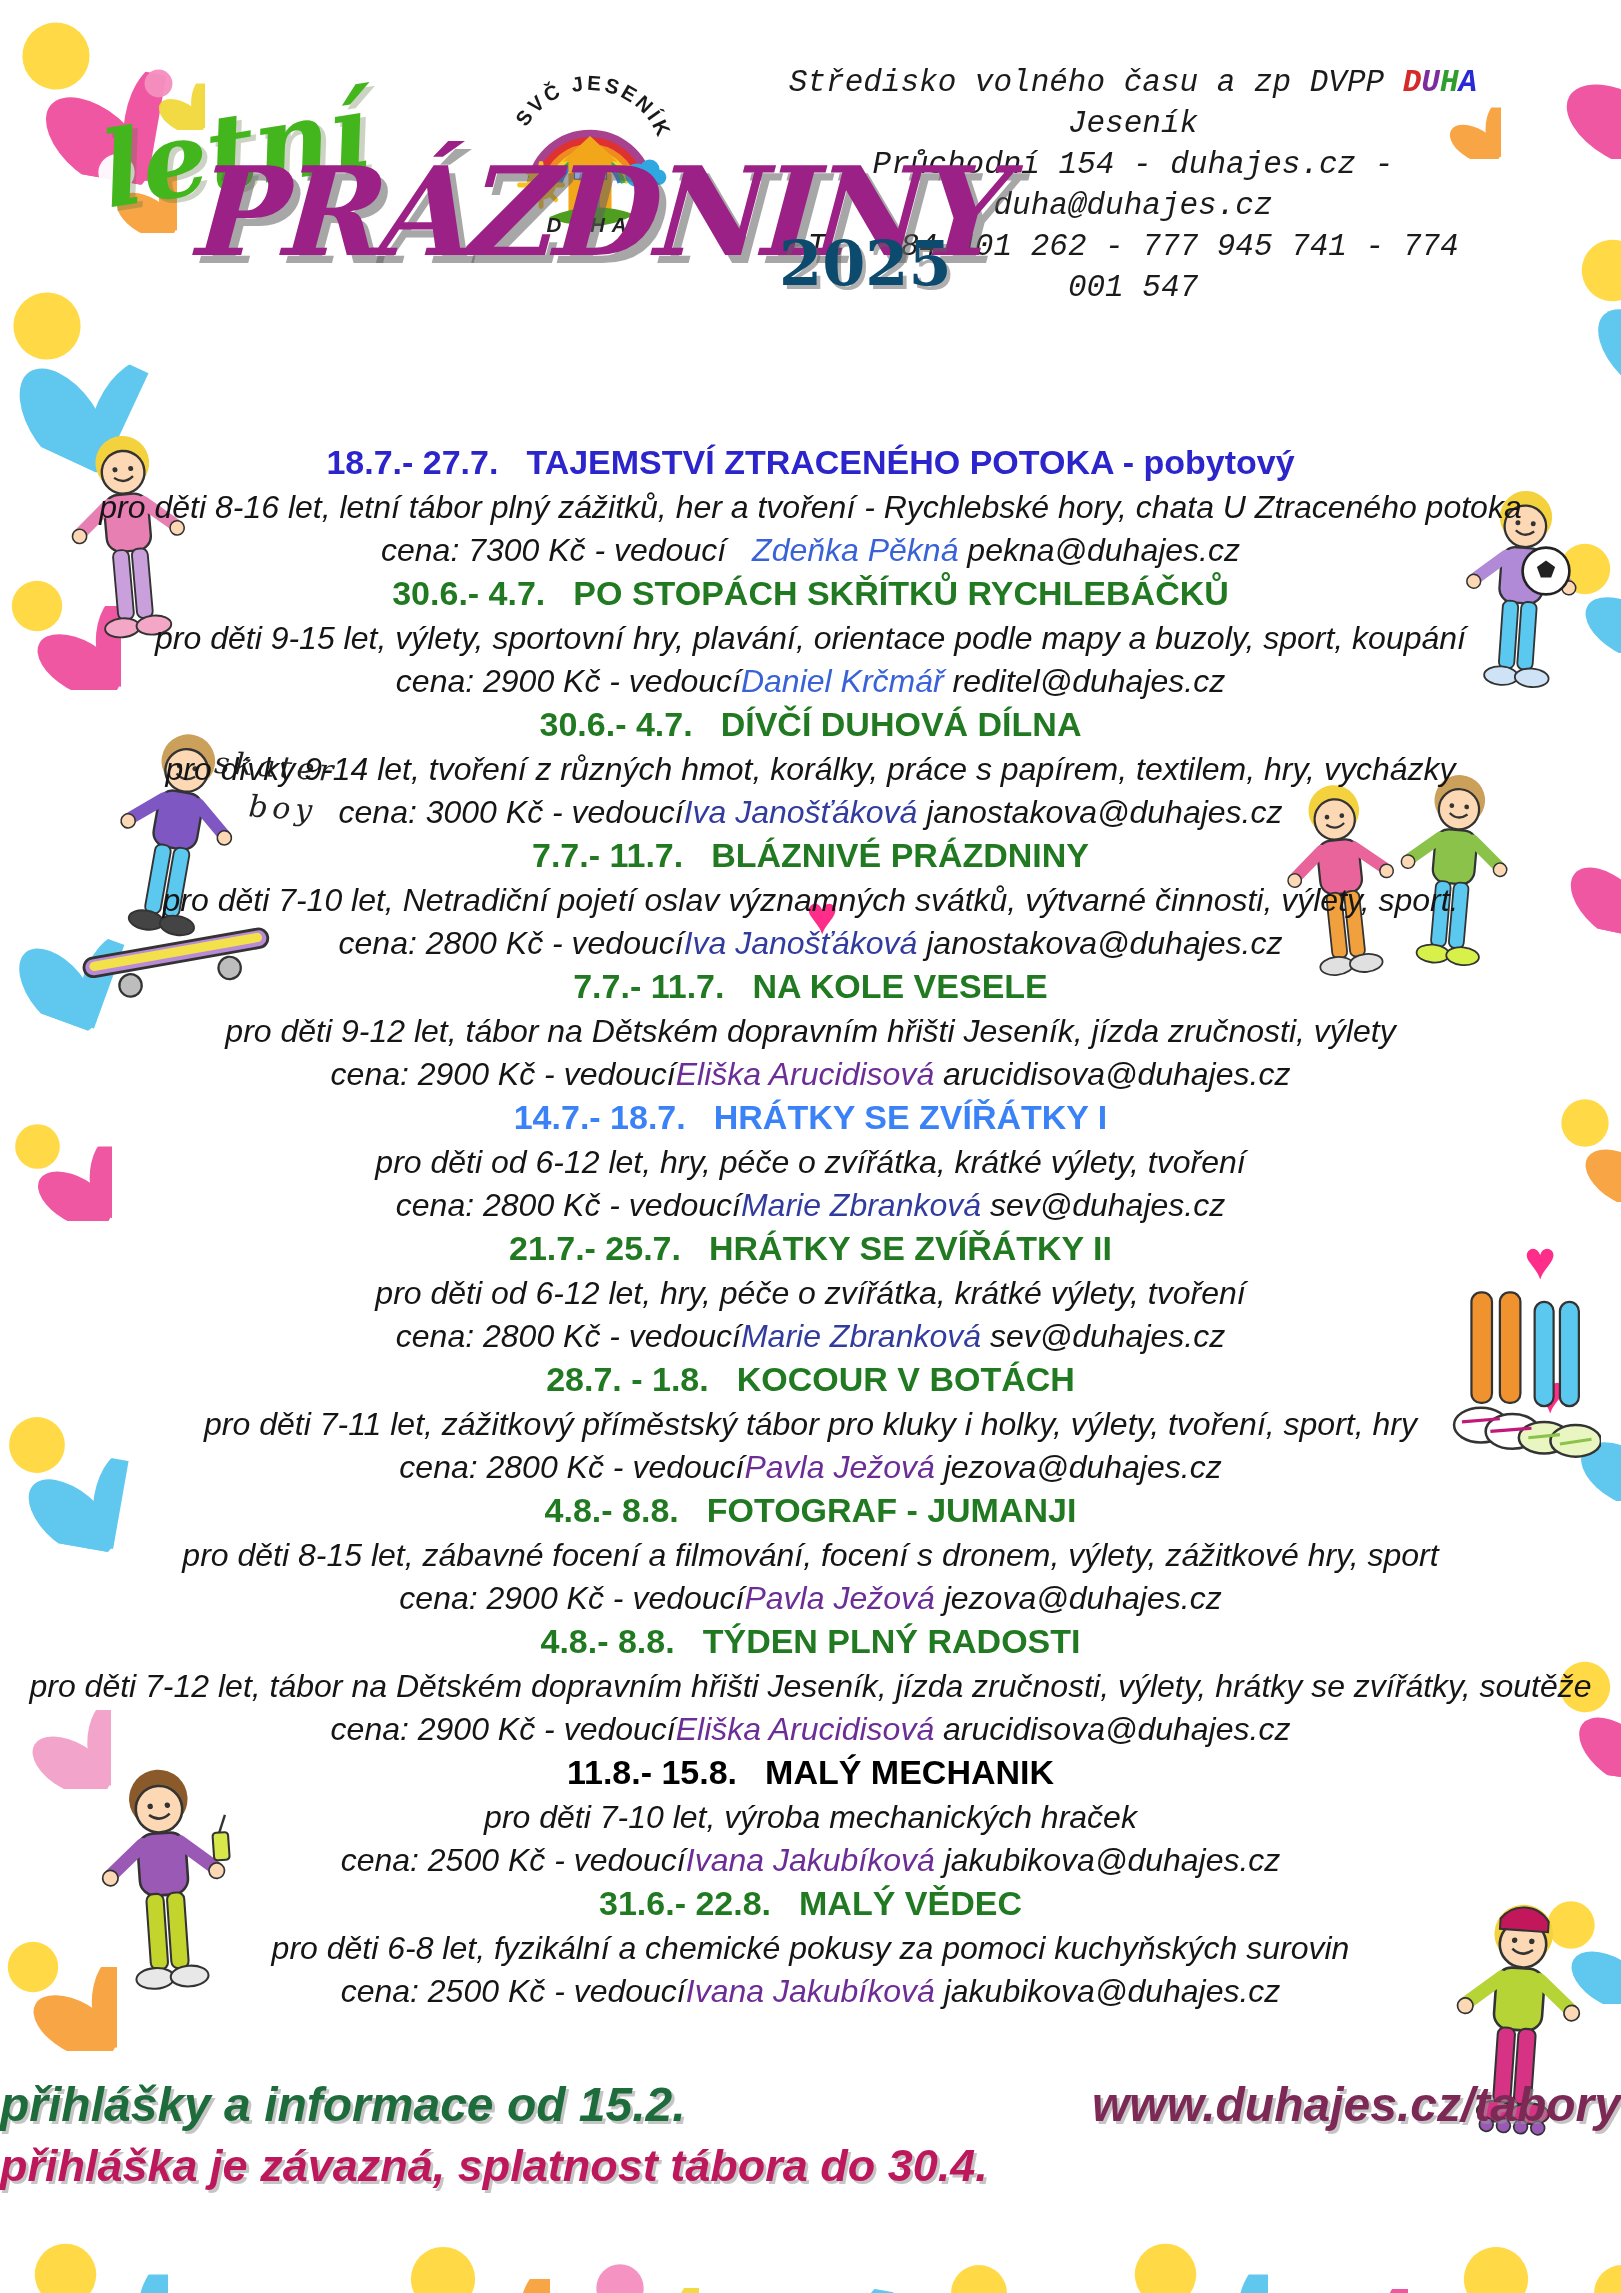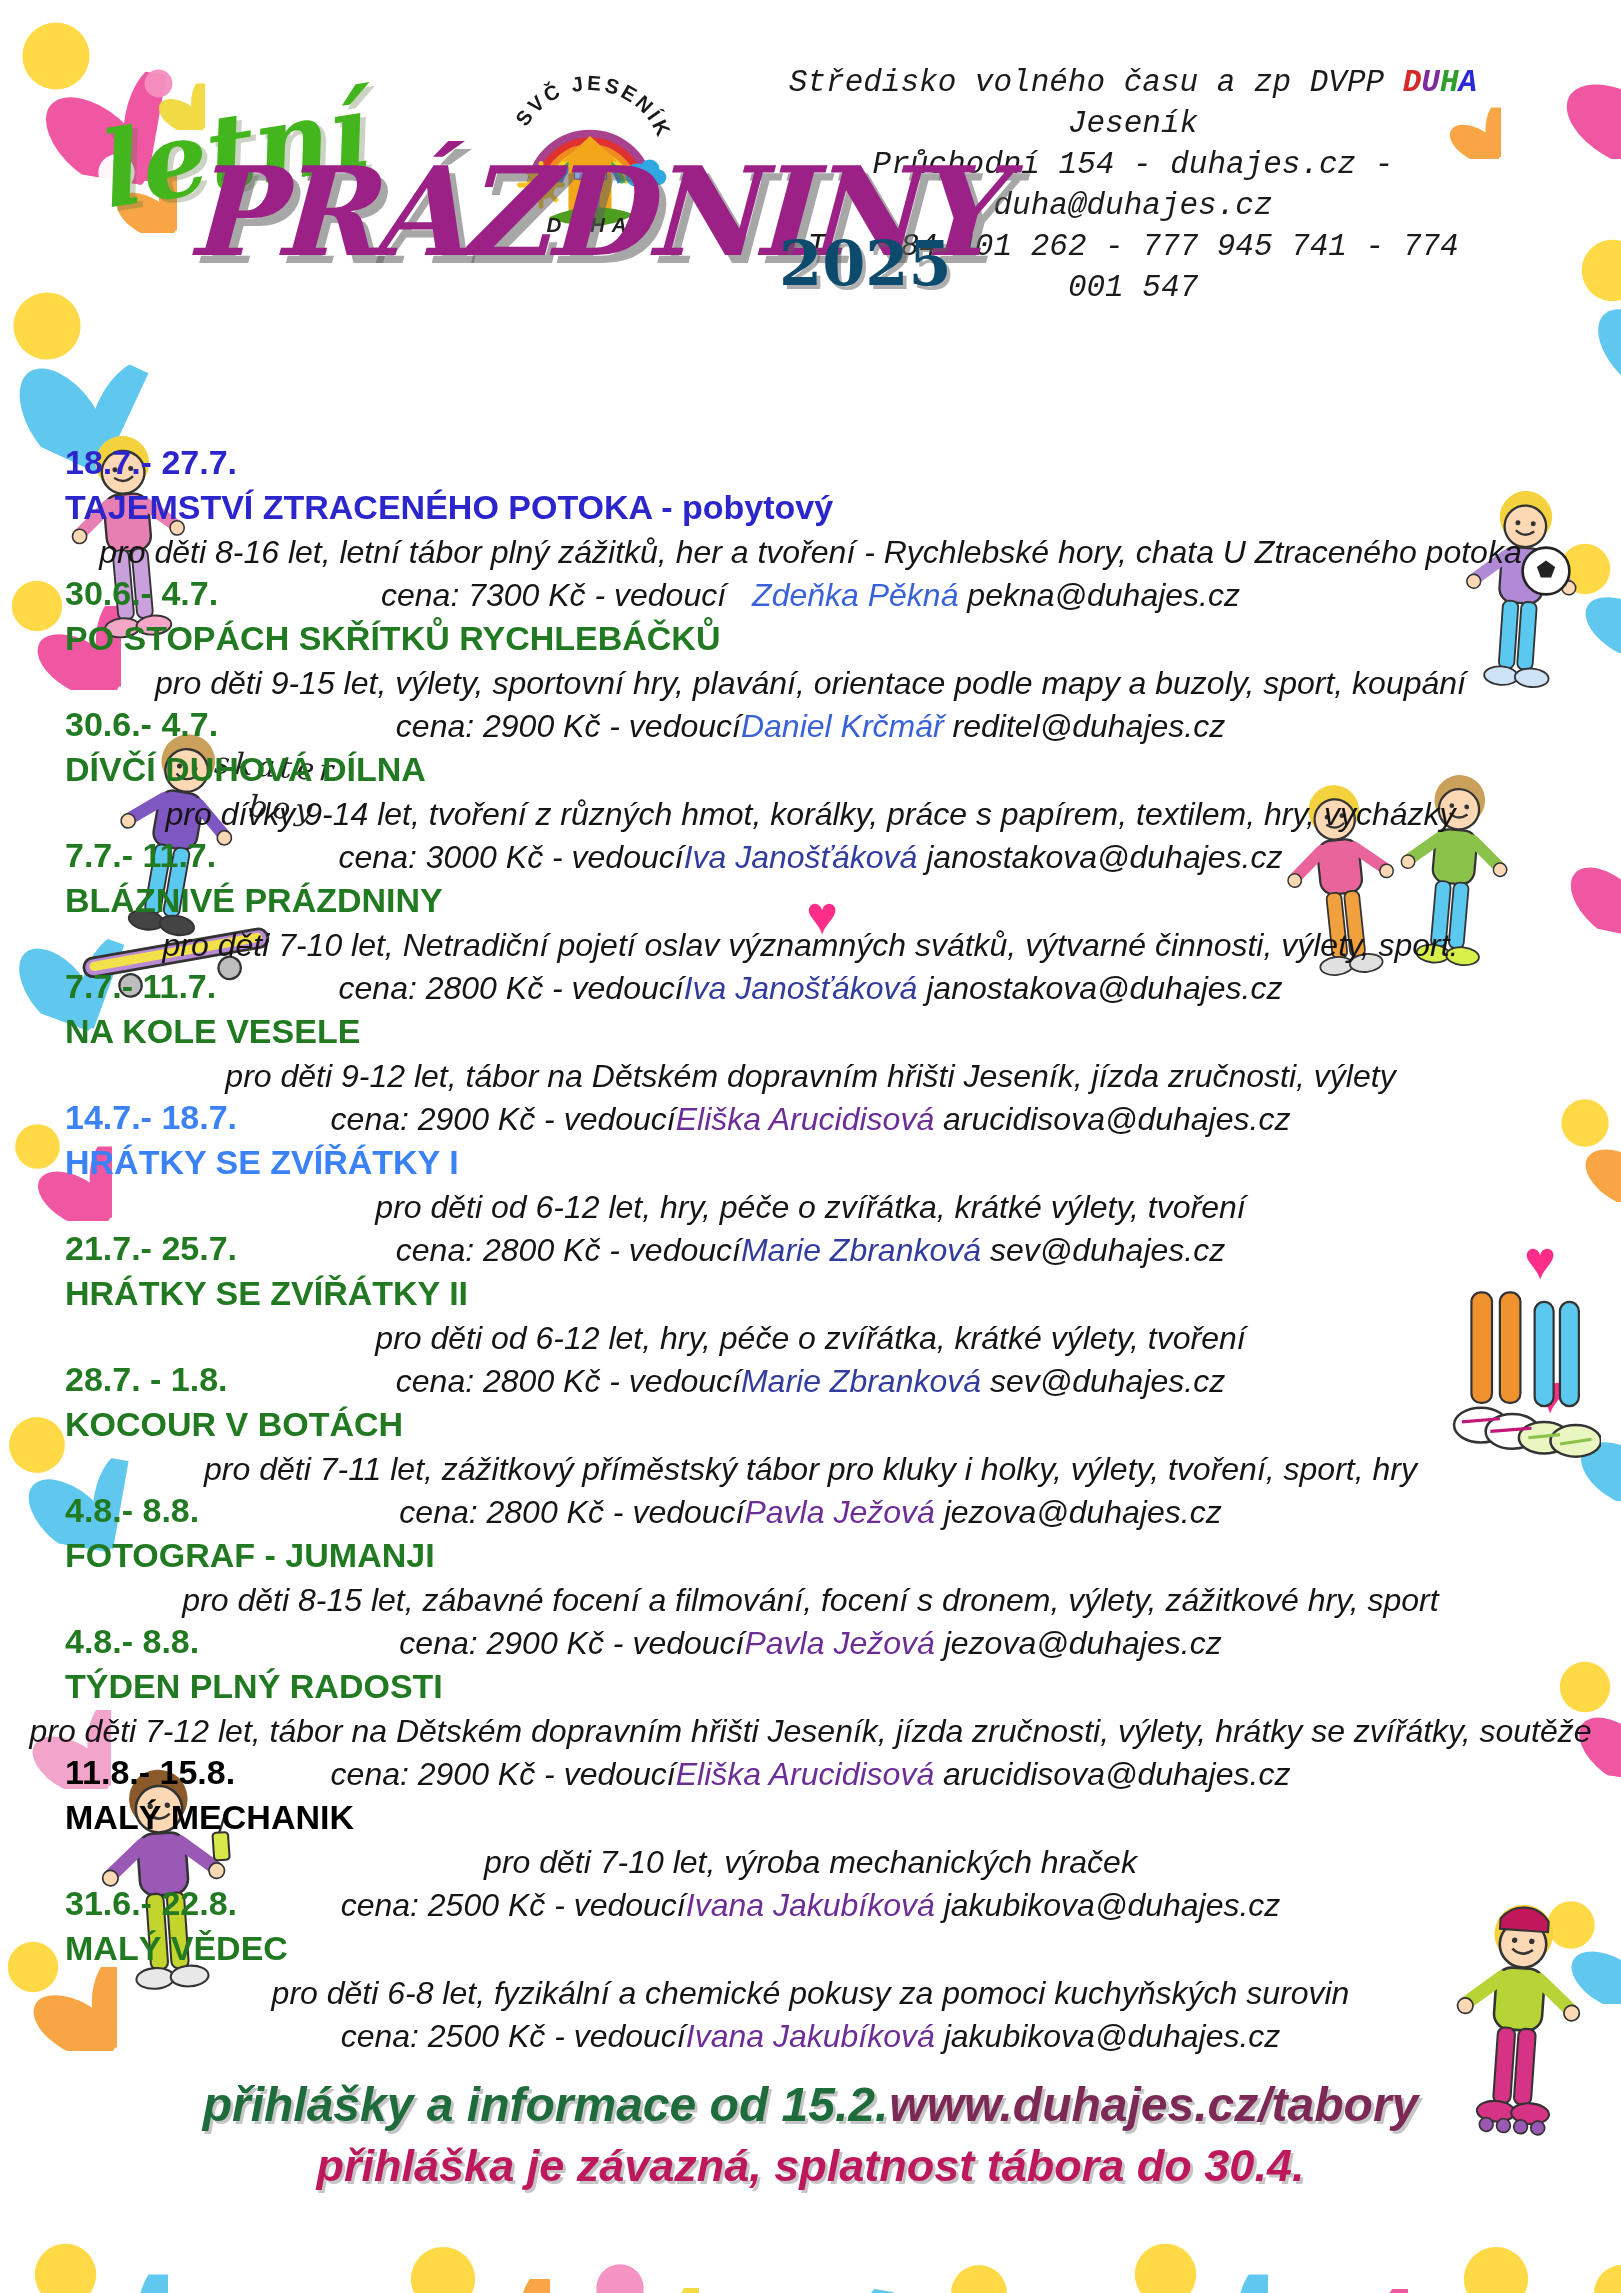--- a/index.html
+++ b/index.html
@@ -21,26 +21,26 @@
   .prazdniny{position:absolute;left:198px;top:142px;font-family:"DejaVu Serif",serif;
          font-style:italic;font-weight:bold;font-size:123px;line-height:140px;color:#9c2186;
          letter-spacing:-5.6px;transform:skewX(-4deg);text-shadow:7.5px 7.5px 0 rgba(95,95,95,.55);}
   .year{position:absolute;left:779px;top:227px;font-family:"DejaVu Serif",serif;
          font-weight:bold;font-size:62px;color:#0c4a6e;
          text-shadow:3.7px 3.7px 0 rgba(95,95,95,.5);}
   
   #events{position:absolute;left:65px;top:440px;width:1491px;}
   .event{height:131px;}
   .ev-line{display:flex;justify-content:center;white-space:nowrap;}
-  .ev-title{font-weight:bold;font-size:34px;line-height:45px;flex-direction:column;}
+  .ev-title{font-weight:bold;font-size:34px;line-height:45px;}
   .ev-title .date{margin-right:28px;}
   .ev-desc{font-style:italic;font-size:32px;line-height:44px;color:#151515;}
   .ev-price{font-style:italic;font-size:32px;line-height:43px;color:#151515;}
   
-  .footer-line{position:absolute;left:0;width:100%;display:flex;justify-content:center;
+  .footer-line{position:absolute;left:0;width:100%;display:flex;justify-content:space-between;
          white-space:nowrap;font-weight:bold;font-style:italic;
          text-shadow:2.8px 2.8px 0 rgba(150,150,150,.55);}
   .f1{top:2077px;font-size:48px;color:#1e6b3c;}
   .f2{top:2140px;font-size:45px;color:#be185d;}
   .f-link{color:#7c2956;margin-left:1px;}
   
   .skater-text{position:absolute;left:213px;top:746px;z-index:1;font-family:"DejaVu Serif",serif;
          font-style:italic;font-size:30px;color:#222;letter-spacing:4.7px;transform:rotate(4deg);
          line-height:41px;}
 </style>

